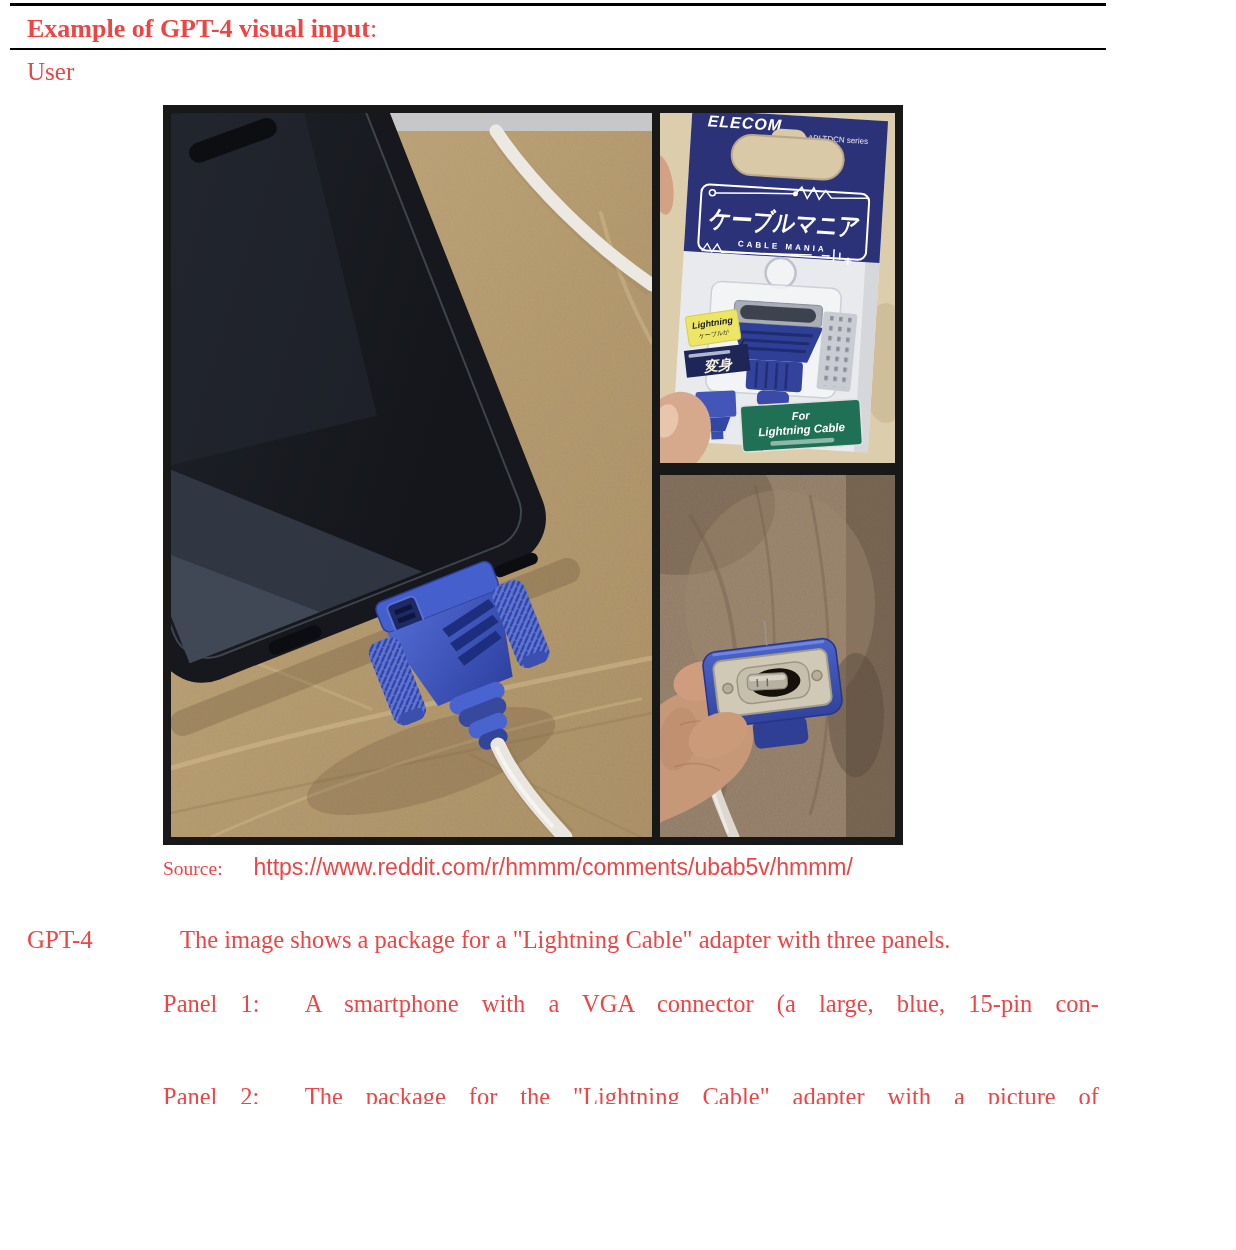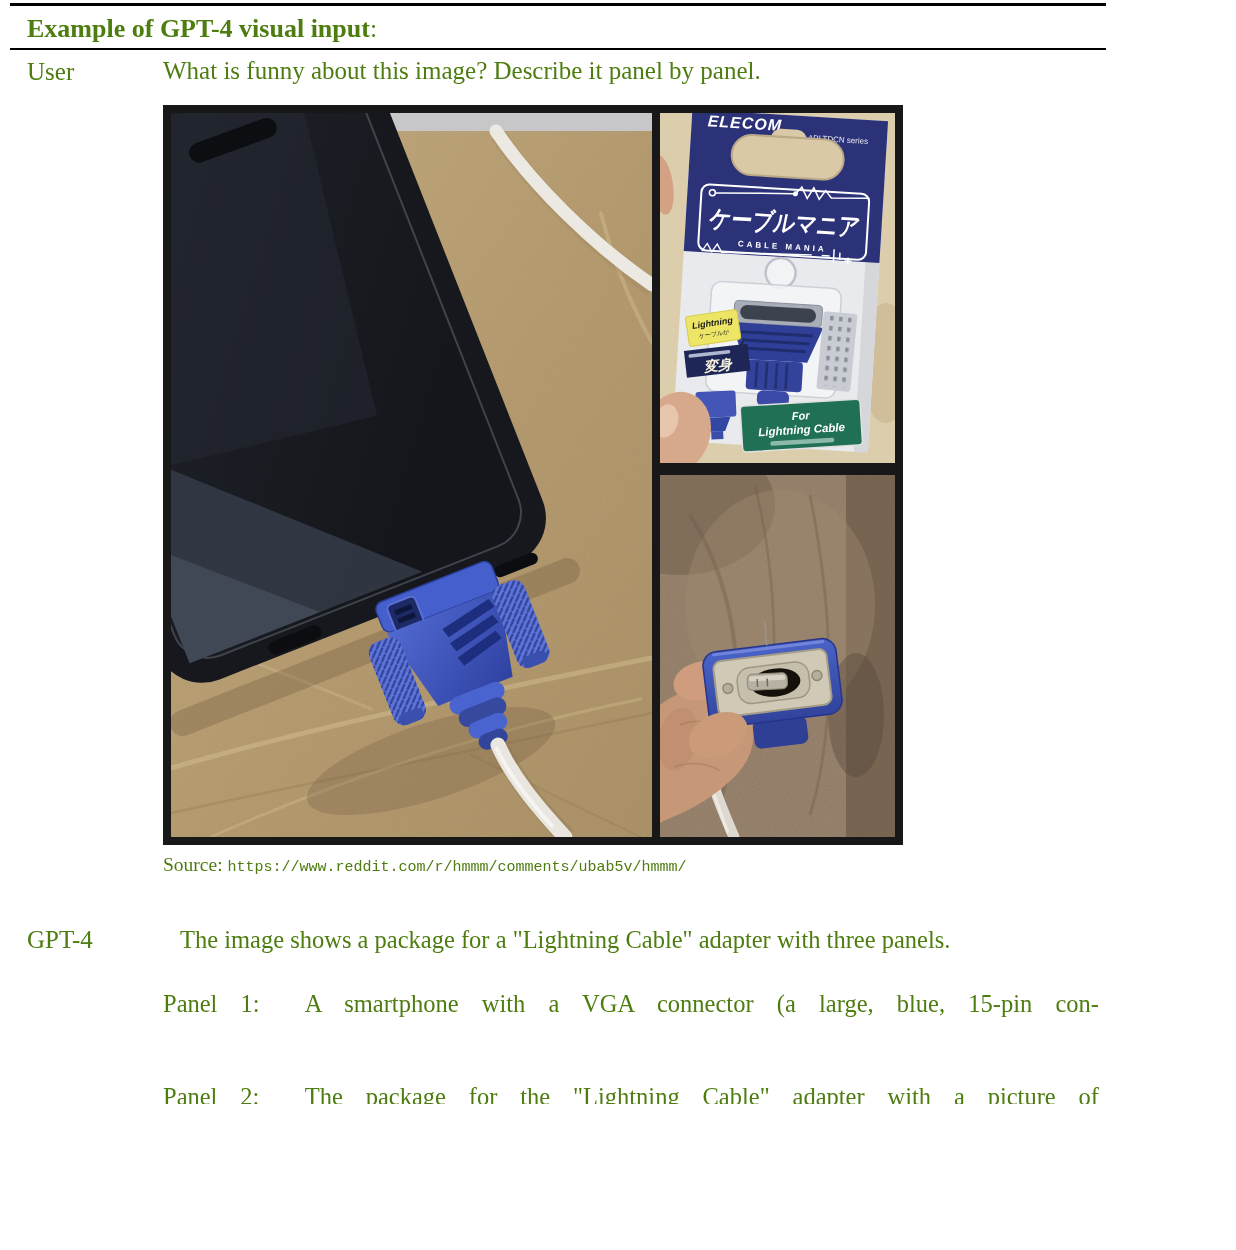--- a/index.html
+++ b/index.html
@@ -1,50 +1,49 @@
 <!DOCTYPE html>
 <html><head>
 <meta charset="utf-8">
 <style>
   html,body{margin:0;padding:0;background:#ffffff;}
   #page{position:relative;width:1236px;height:1104px;background:#ffffff;overflow:hidden;
-        font-family:"Liberation Serif","DejaVu Serif",serif;color:#4d7c0f;}
+        font-family:"Liberation Serif","DejaVu Serif",serif;color:#ef4444;}
   .rule{position:absolute;background:#000;}
   #rule-top{left:10px;top:3px;width:1096px;height:3px;}
   #rule-mid{left:10px;top:48px;width:1096px;height:2px;}
   #title{position:absolute;left:27px;top:14px;font-size:26px;line-height:30px;}
   #title .b{font-weight:bold;}
   .speaker{position:absolute;left:27px;font-size:25px;}
   #user-label{top:58px;}
   #gpt-label{top:926px;}
   #user-question{position:absolute;left:163px;top:57px;font-size:25px;}
   #figure{position:absolute;left:163px;top:105px;width:740px;height:740px;background:#181818;}
   #figure svg{position:absolute;display:block;}
   #panel-left{left:8px;top:8px;}
   #panel-tr{left:497px;top:8px;}
   #panel-br{left:497px;top:370px;}
   #source-line{position:absolute;left:163px;top:854px;font-size:19.5px;white-space:nowrap;}
-  #source-line .mono{font-family:Liberation Mono, monospace;font-size:15px;}
+  #source-line .mono{font-family:Liberation Sans, sans-serif;font-size:23px;margin-left:26px;}
   .para{position:absolute;left:163px;width:936px;}
   .tline{font-size:24.5px;line-height:28px;white-space:pre-wrap;}
   .tline.j{text-align:justify;text-align-last:justify;}
   .tline.last{text-align:left;margin-left:17px;}
   .svgt{font-family:"Liberation Sans","DejaVu Sans",sans-serif;}
 </style>
 </head>
 <body>
 
 <div id="page">
 
   <div id="rule-top" class="rule"></div>
   <div id="title"><span class="b">Example of GPT-4 visual input</span><span>:</span></div>
   <div id="rule-mid" class="rule"></div>
 
   <div id="user-label" class="speaker">User</div>
-  <div id="user-question">What is funny about this image? Describe it panel by panel.</div>
 
   <div id="figure">
 
     <svg id="panel-left" width="481" height="724" viewBox="0 0 481 724">
       <defs>
         <linearGradient id="fabL" x1="0" y1="0" x2="1" y2="1">
           <stop offset="0" stop-color="#c0a87c"></stop>
             <stop offset="0.55" stop-color="#b1966a"></stop>
             <stop offset="1" stop-color="#a78d62"></stop>
         </linearGradient>

